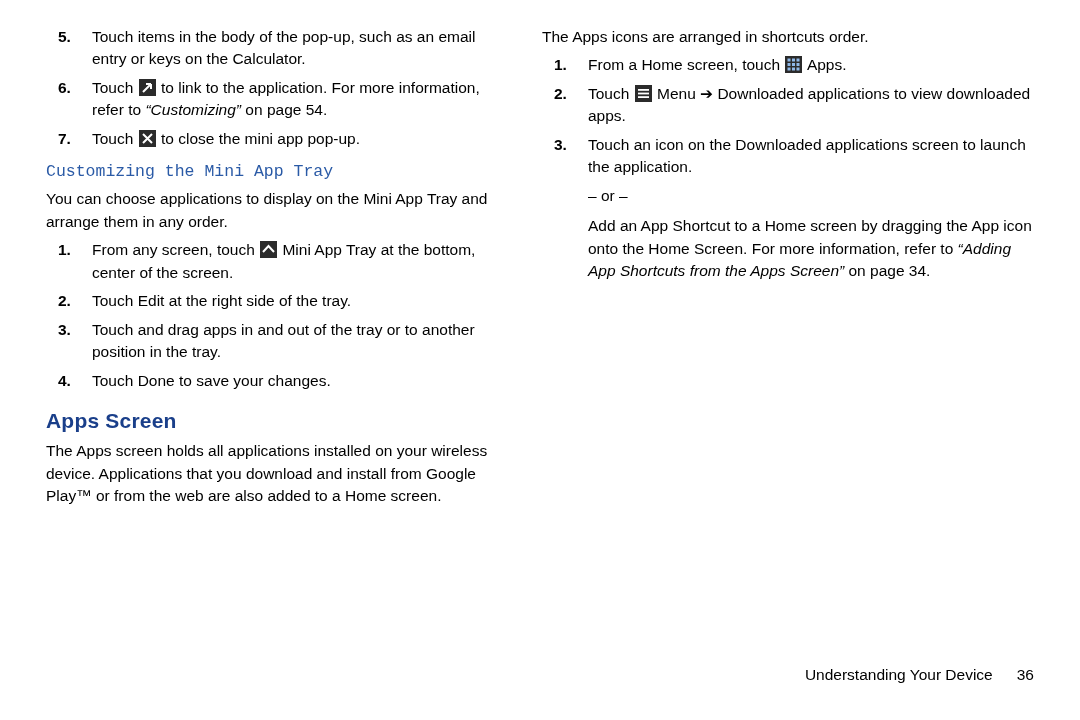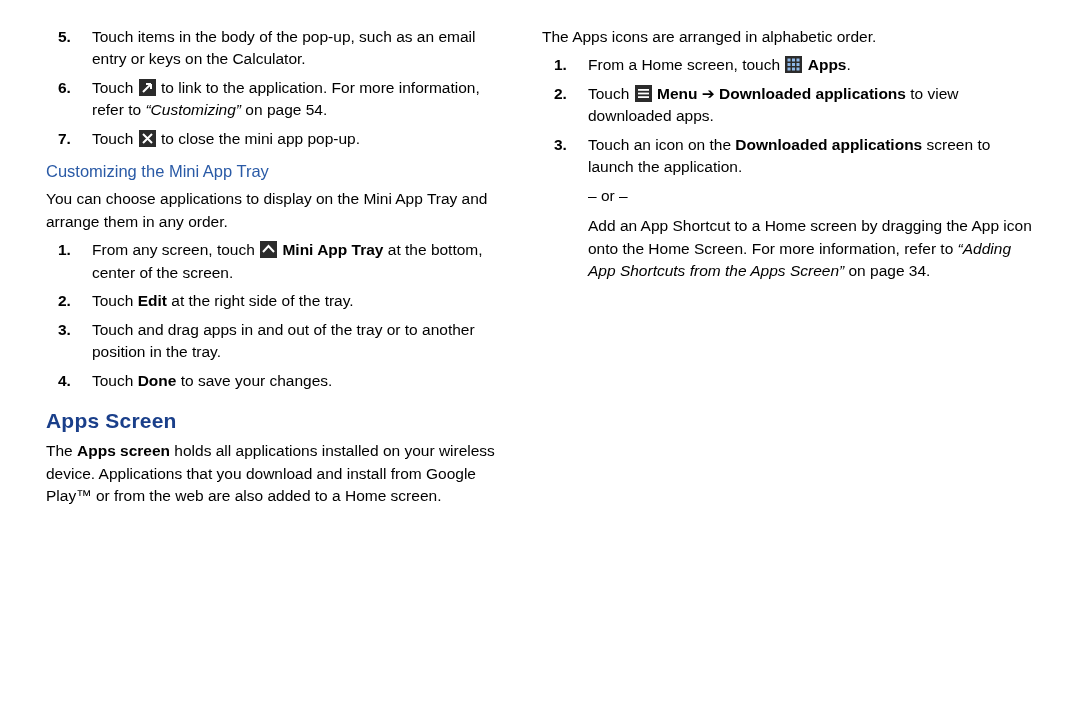--- a/index.html
+++ b/index.html
@@ -48,31 +48,32 @@
     margin: 4px 0 4px 46px;
   }
   .sub-extra {
     margin: 8px 0 6px 46px;
   }
   .h-blue {
     color: #2a5aa6;
     font-size: 16.5px;
     margin: 10px 0 4px 0;
     font-weight: normal;
+    font-family: Liberation Mono, monospace;
   }
   .h-section {
     color: #1a3f8a;
     font-family: Arial, Helvetica, sans-serif;
     font-weight: 900;
     font-size: 21px;
     letter-spacing: 0.2px;
     margin: 14px 0 4px 0;
   }
   p { margin: 0 0 6px 0; }
-  .bold { font-weight: bold; }
+  .bold { font-weight: normal; }
   .italic { font-style: italic; }
   .icon {
     display: inline-block;
     width: 17px;
     height: 17px;
     vertical-align: -3px;
     margin: 0 1px;
     position: relative;
   }
   .icon svg { display: block; }
@@ -147,21 +148,21 @@
       </li>
     </ol>
 
     <div class="h-section">Apps Screen</div>
     <p>
       <span>The </span><span class="bold">Apps screen</span><span> holds all applications installed on your wireless device. Applications that you download and install from Google Play™ or from the web are also added to a Home screen.</span>
     </p>
   </div>
 
   <div class="col right">
-    <p>The Apps icons are arranged in alphabetic order.</p>
+    <p>The Apps icons are arranged in shortcuts order.</p>
 
     <ol class="numlist">
       <li>
         <span class="num">1.</span>
         <span class="body">
           <span>From a Home screen, touch </span><span class="icon"><svg viewBox="0 0 17 17">
                 <rect x="0" y="0" width="17" height="17" fill="#2b2b2b"></rect>
                 <rect x="2.5" y="2.5" width="3" height="3" fill="#8fb8e8"></rect>
                 <rect x="7" y="2.5" width="3" height="3" fill="#8fb8e8"></rect>
                 <rect x="11.5" y="2.5" width="3" height="3" fill="#8fb8e8"></rect>
@@ -192,13 +193,16 @@
         </span>
       </li>
     </ol>
 
     <p class="sub-or">– or –</p>
     <p class="sub-extra">
       <span>Add an App Shortcut to a Home screen by dragging the App icon onto the Home Screen. For more information, refer to </span><span class="italic">“Adding App Shortcuts from the Apps Screen”</span><span> on page 34.</span>
     </p>
   </div>
 
+  <div class="footer">
+    <span>Understanding Your Device</span><span class="pgnum">36</span>
+  </div>
 </div>
 
 </body></html>

